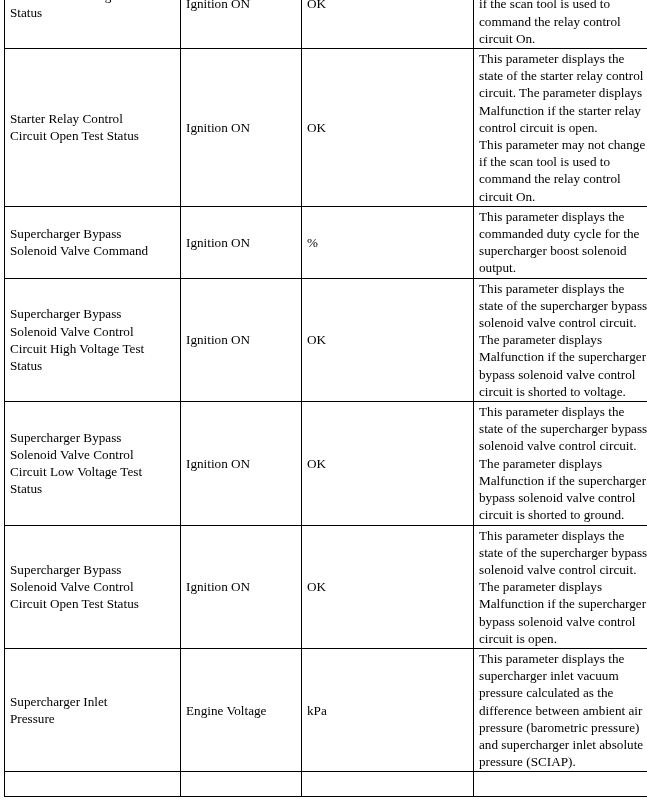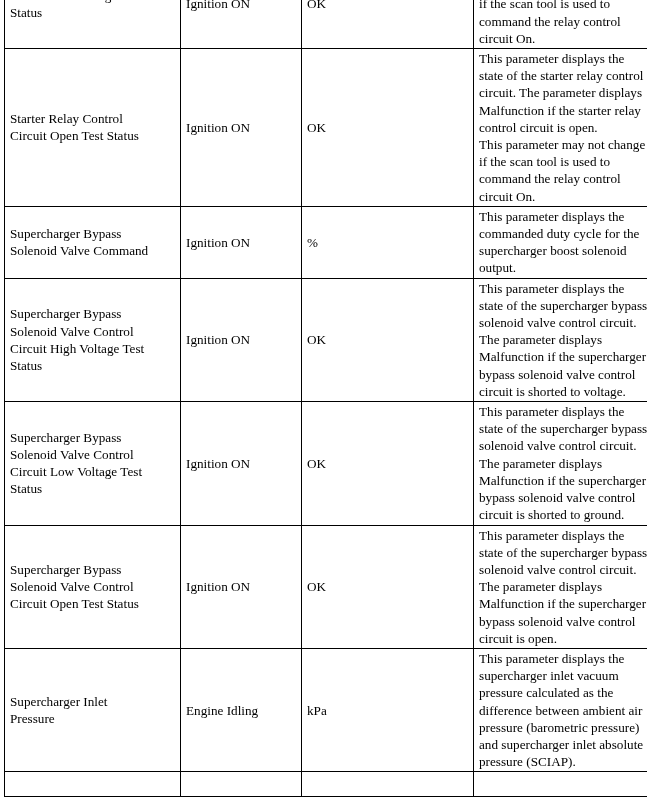--- a/index.html
+++ b/index.html
@@ -198,21 +198,21 @@
 circuit is open.</span>
             </td>
         </tr>
 
         <tr>
           <td class="col-name">
               <span class="cell-text">Supercharger Inlet
 Pressure</span>
             </td>
           <td class="col-cond">
-              <span class="cell-text">Engine Idling</span>
+              <span class="cell-text">Engine Voltage</span>
             </td>
           <td class="col-unit">
               <span class="cell-text">kPa</span>
             </td>
           <td class="col-desc">
               <span class="cell-text">This parameter displays the
 supercharger inlet vacuum
 pressure calculated as the
 difference between ambient air
 pressure (barometric pressure)

